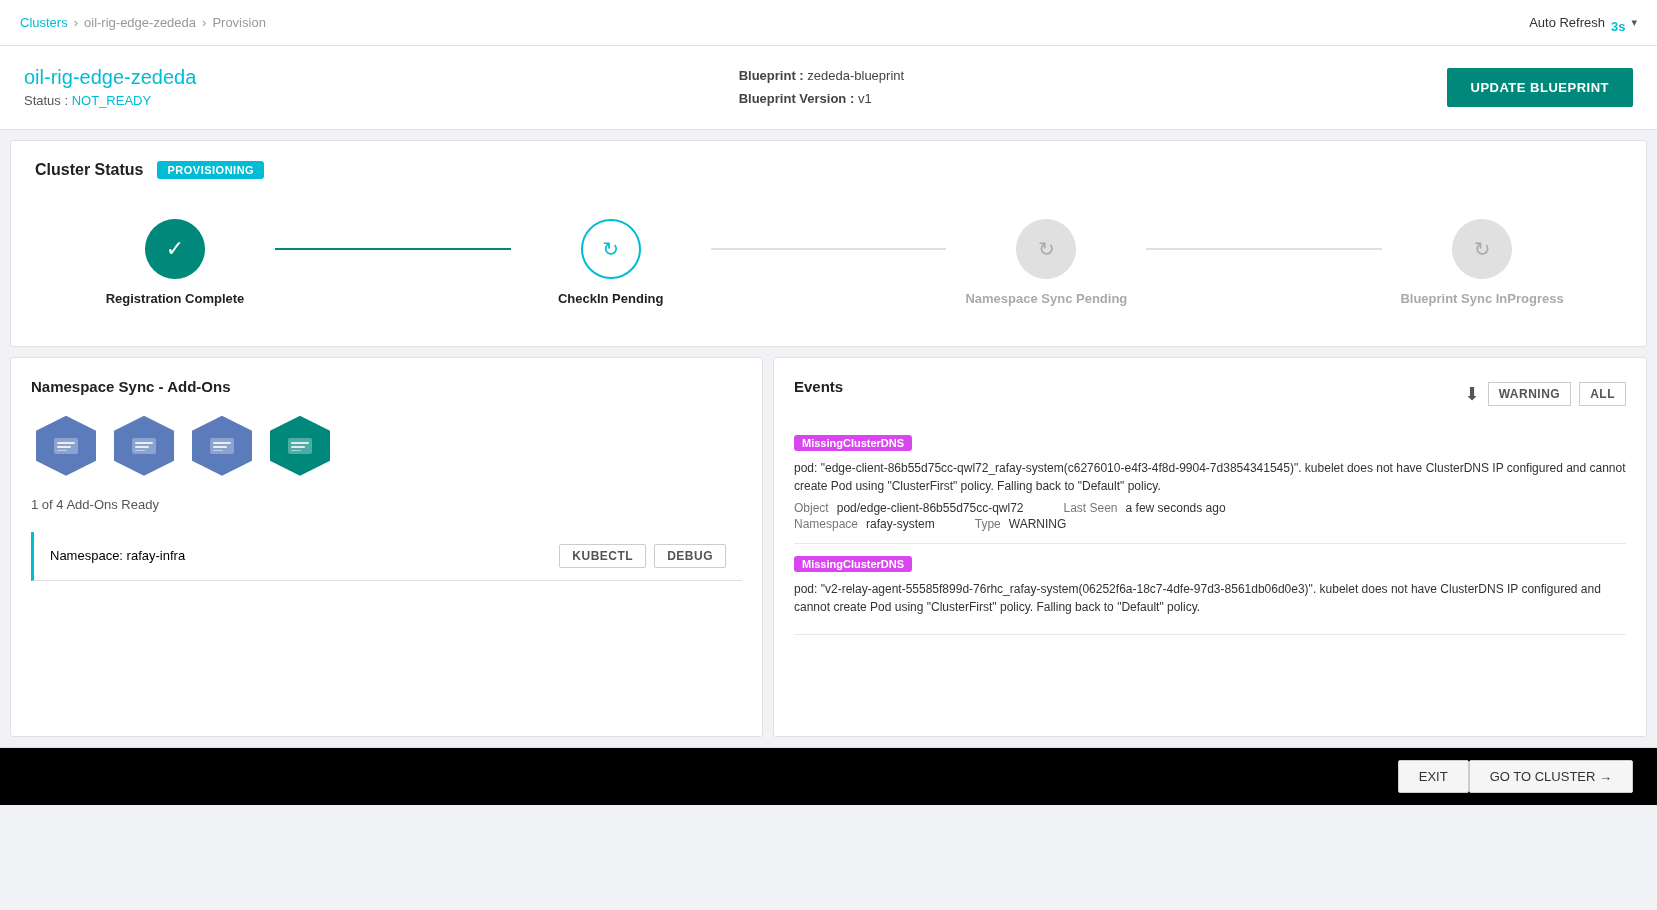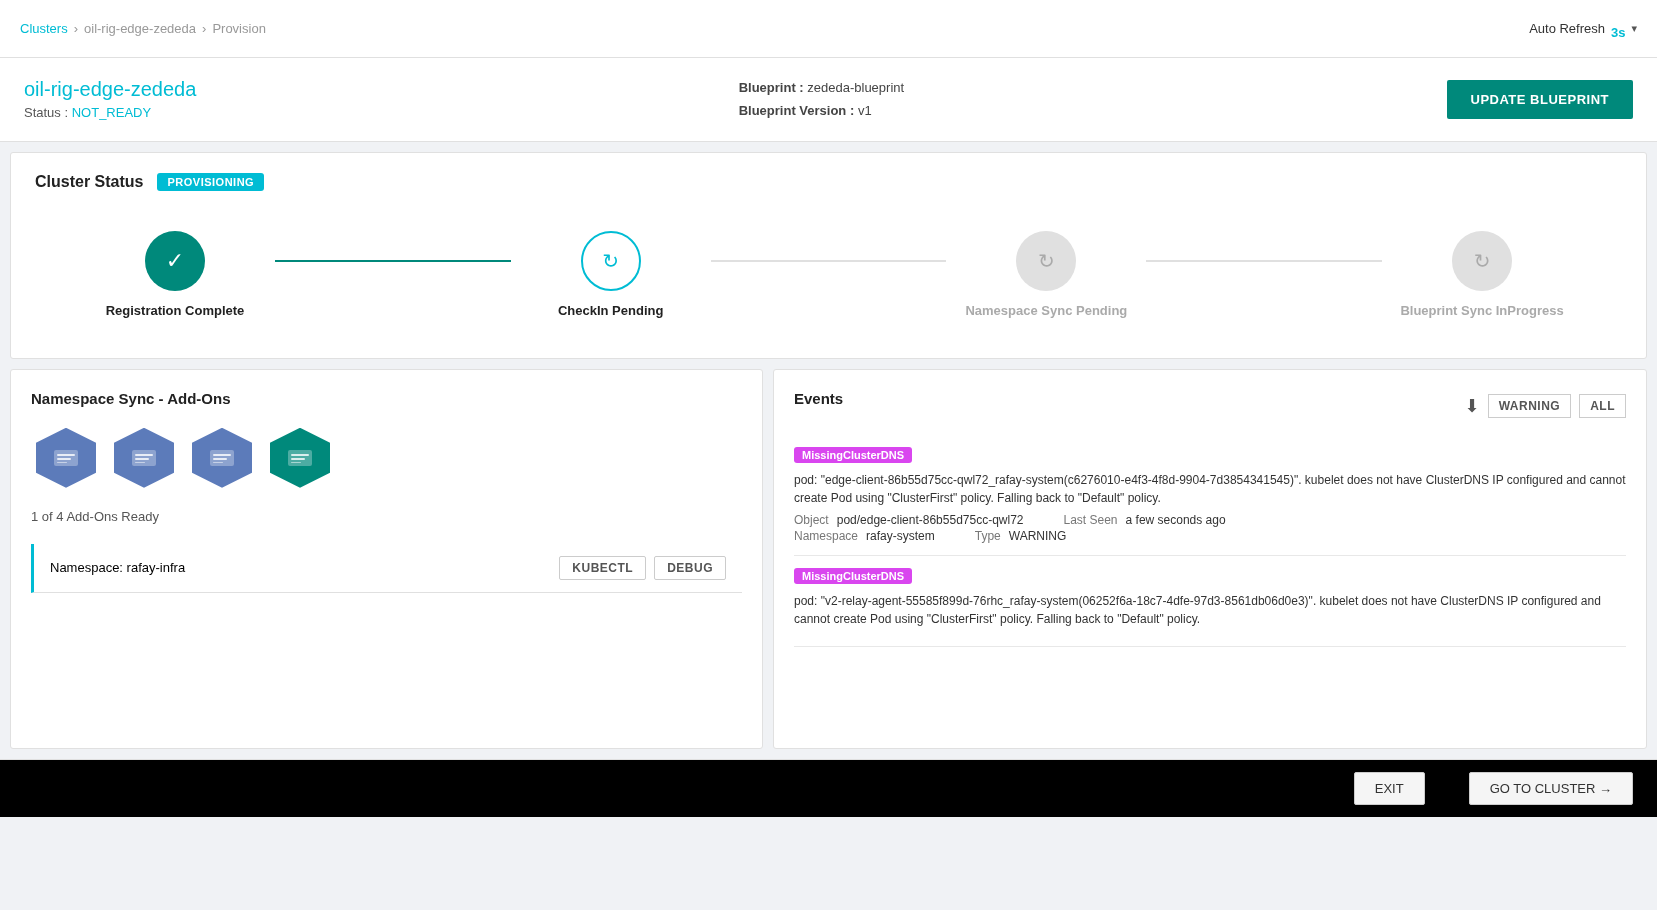--- a/index.html
+++ b/index.html
@@ -3,21 +3,21 @@
   <meta charset="utf-8">
   <style>
     * { box-sizing: border-box; margin: 0; padding: 0; }
     body { font-family: 'Segoe UI', Arial, sans-serif; background: #f0f2f5; font-size: 13px; color: #333; }
 
     
     .top-bar {
       background: #fff;
       border-bottom: 1px solid #e0e0e0;
       padding: 0 20px;
-      height: 58px;
+      height: 46px;
       display: flex;
       align-items: center;
       justify-content: space-between;
     }
     .breadcrumb {
       display: flex;
       align-items: center;
       gap: 6px;
       font-size: 13px;
       color: #555;
@@ -352,21 +352,20 @@
       font-size: 13px;
       font-weight: 500;
       padding: 8px 20px;
       cursor: pointer;
       border-radius: 2px;
     }
     .footer-btn-arrow {
       display: flex;
       align-items: center;
       gap: 6px;
-      margin-left: 44px;
     }
   </style>
 </head>
 <body>
 
 <div class="top-bar">
   <div class="breadcrumb">
     <a href="#">Clusters</a>
     <span>›</span>
     <span>oil-rig-edge-zededa</span>

